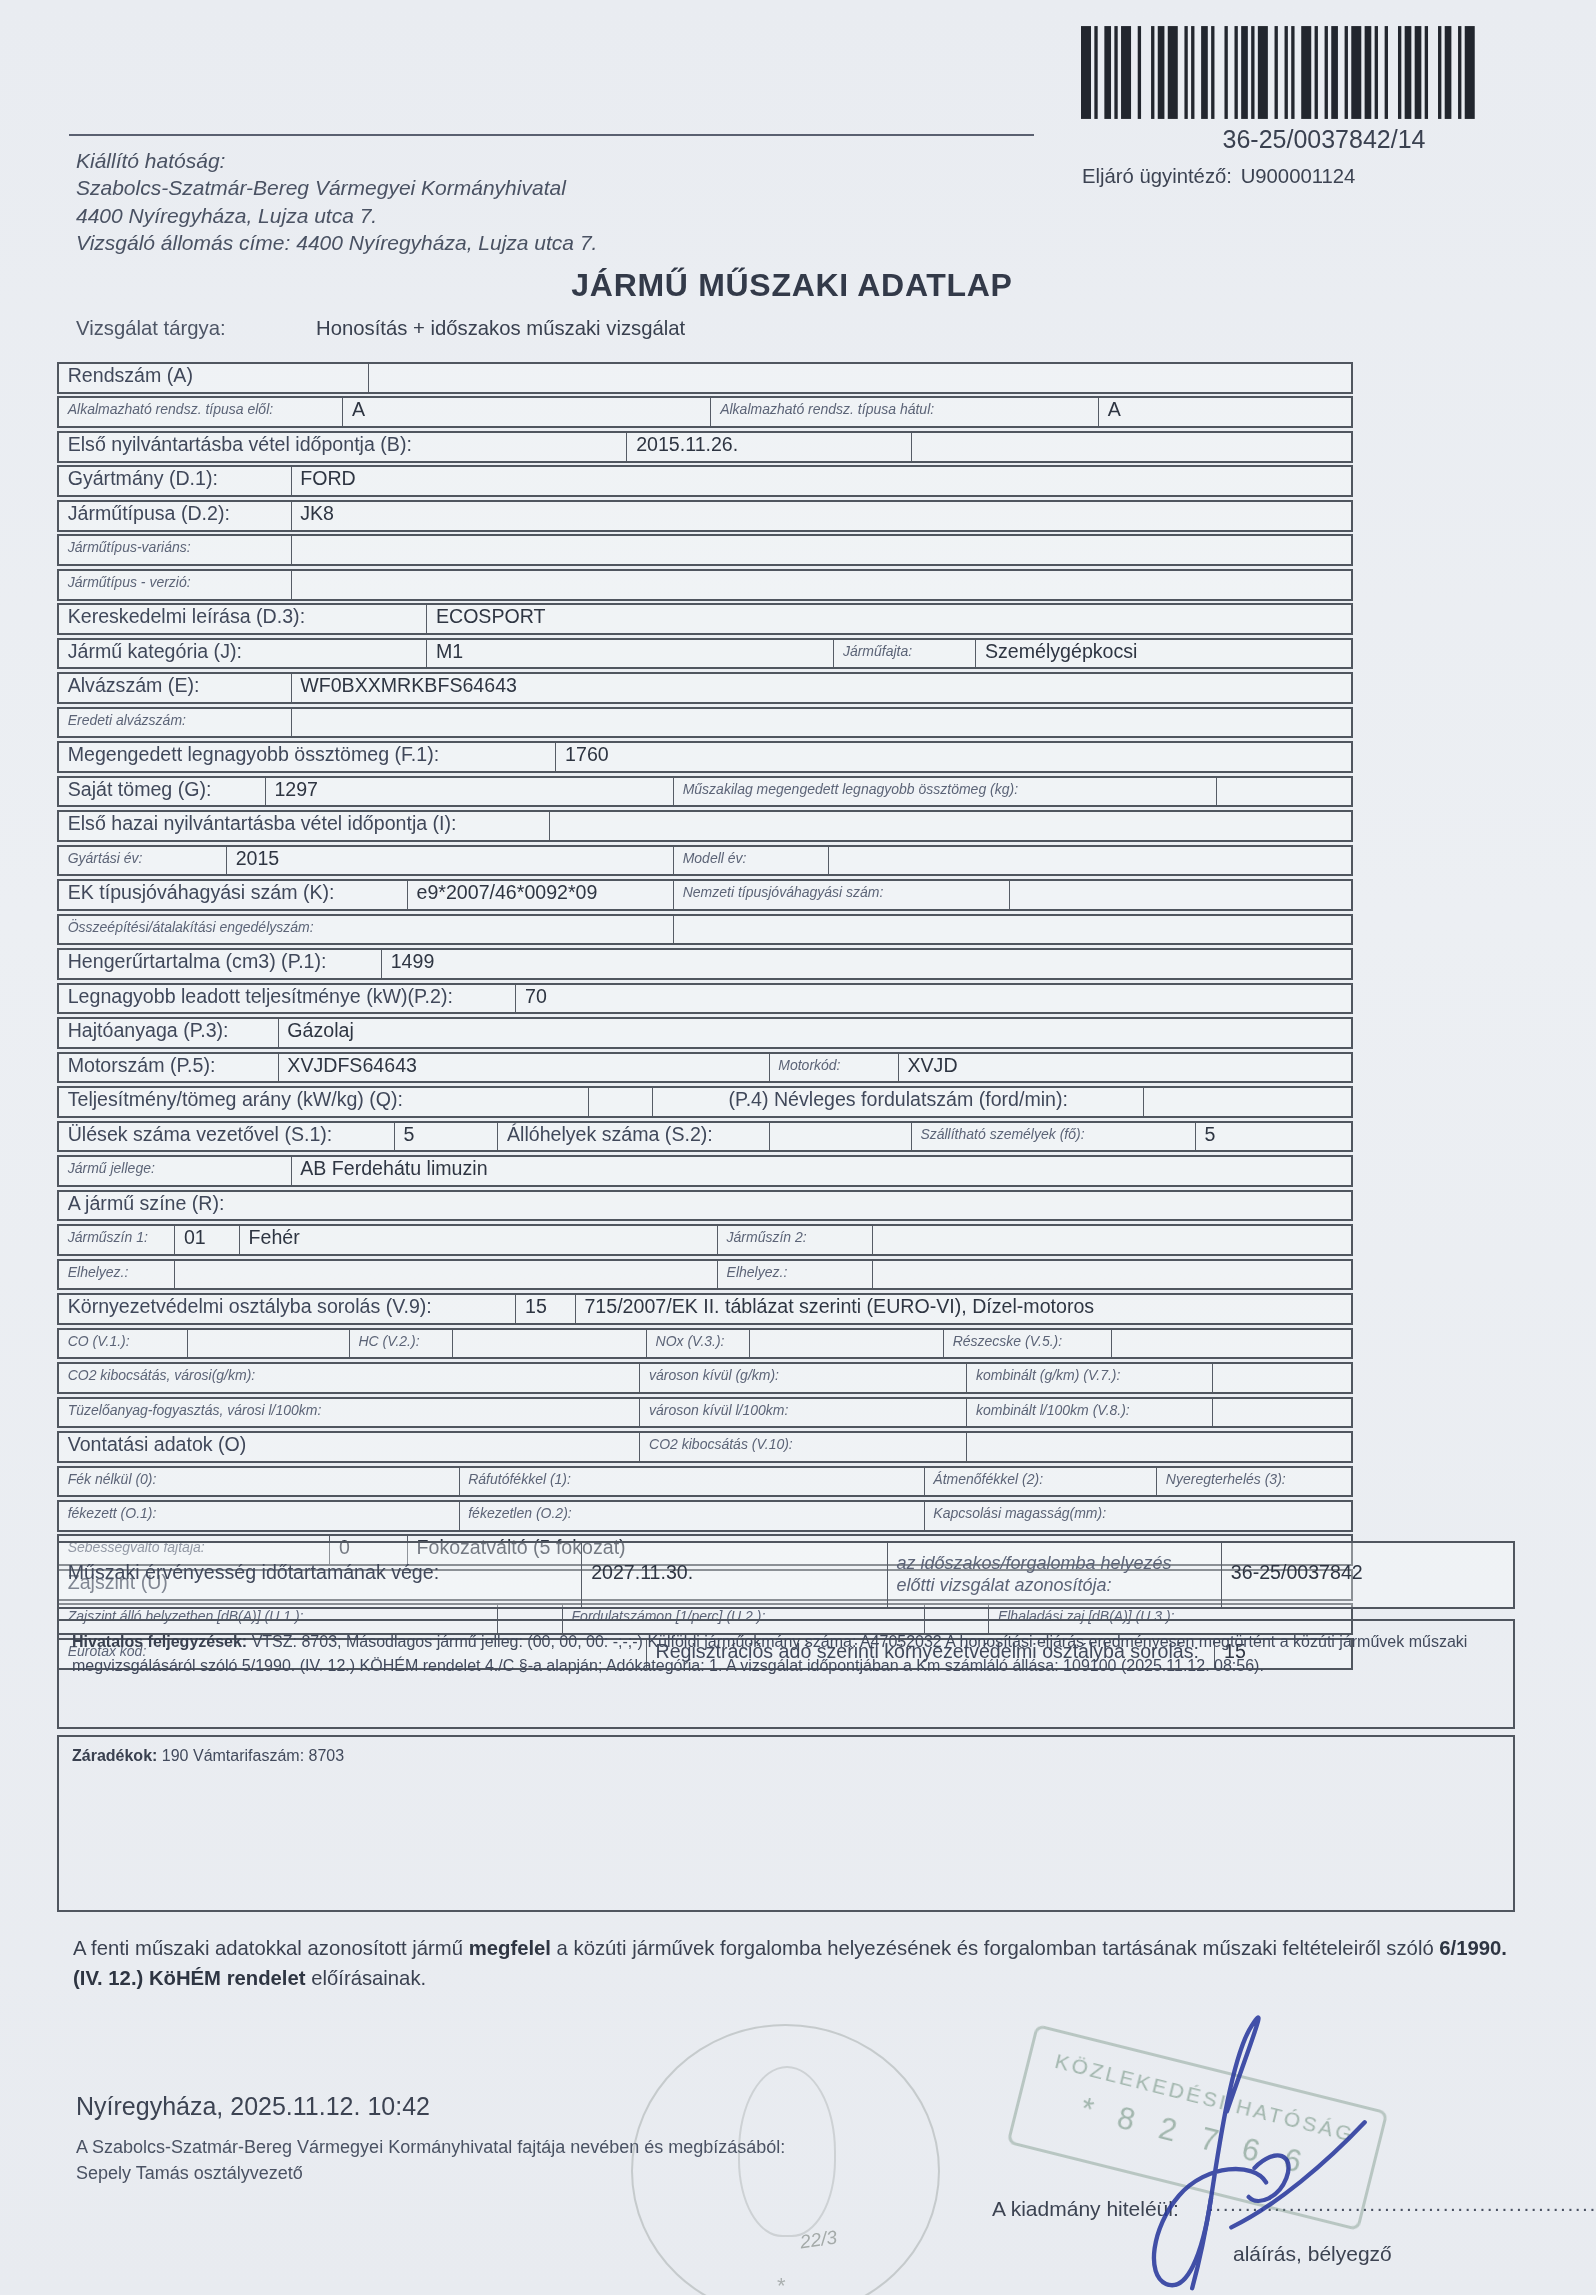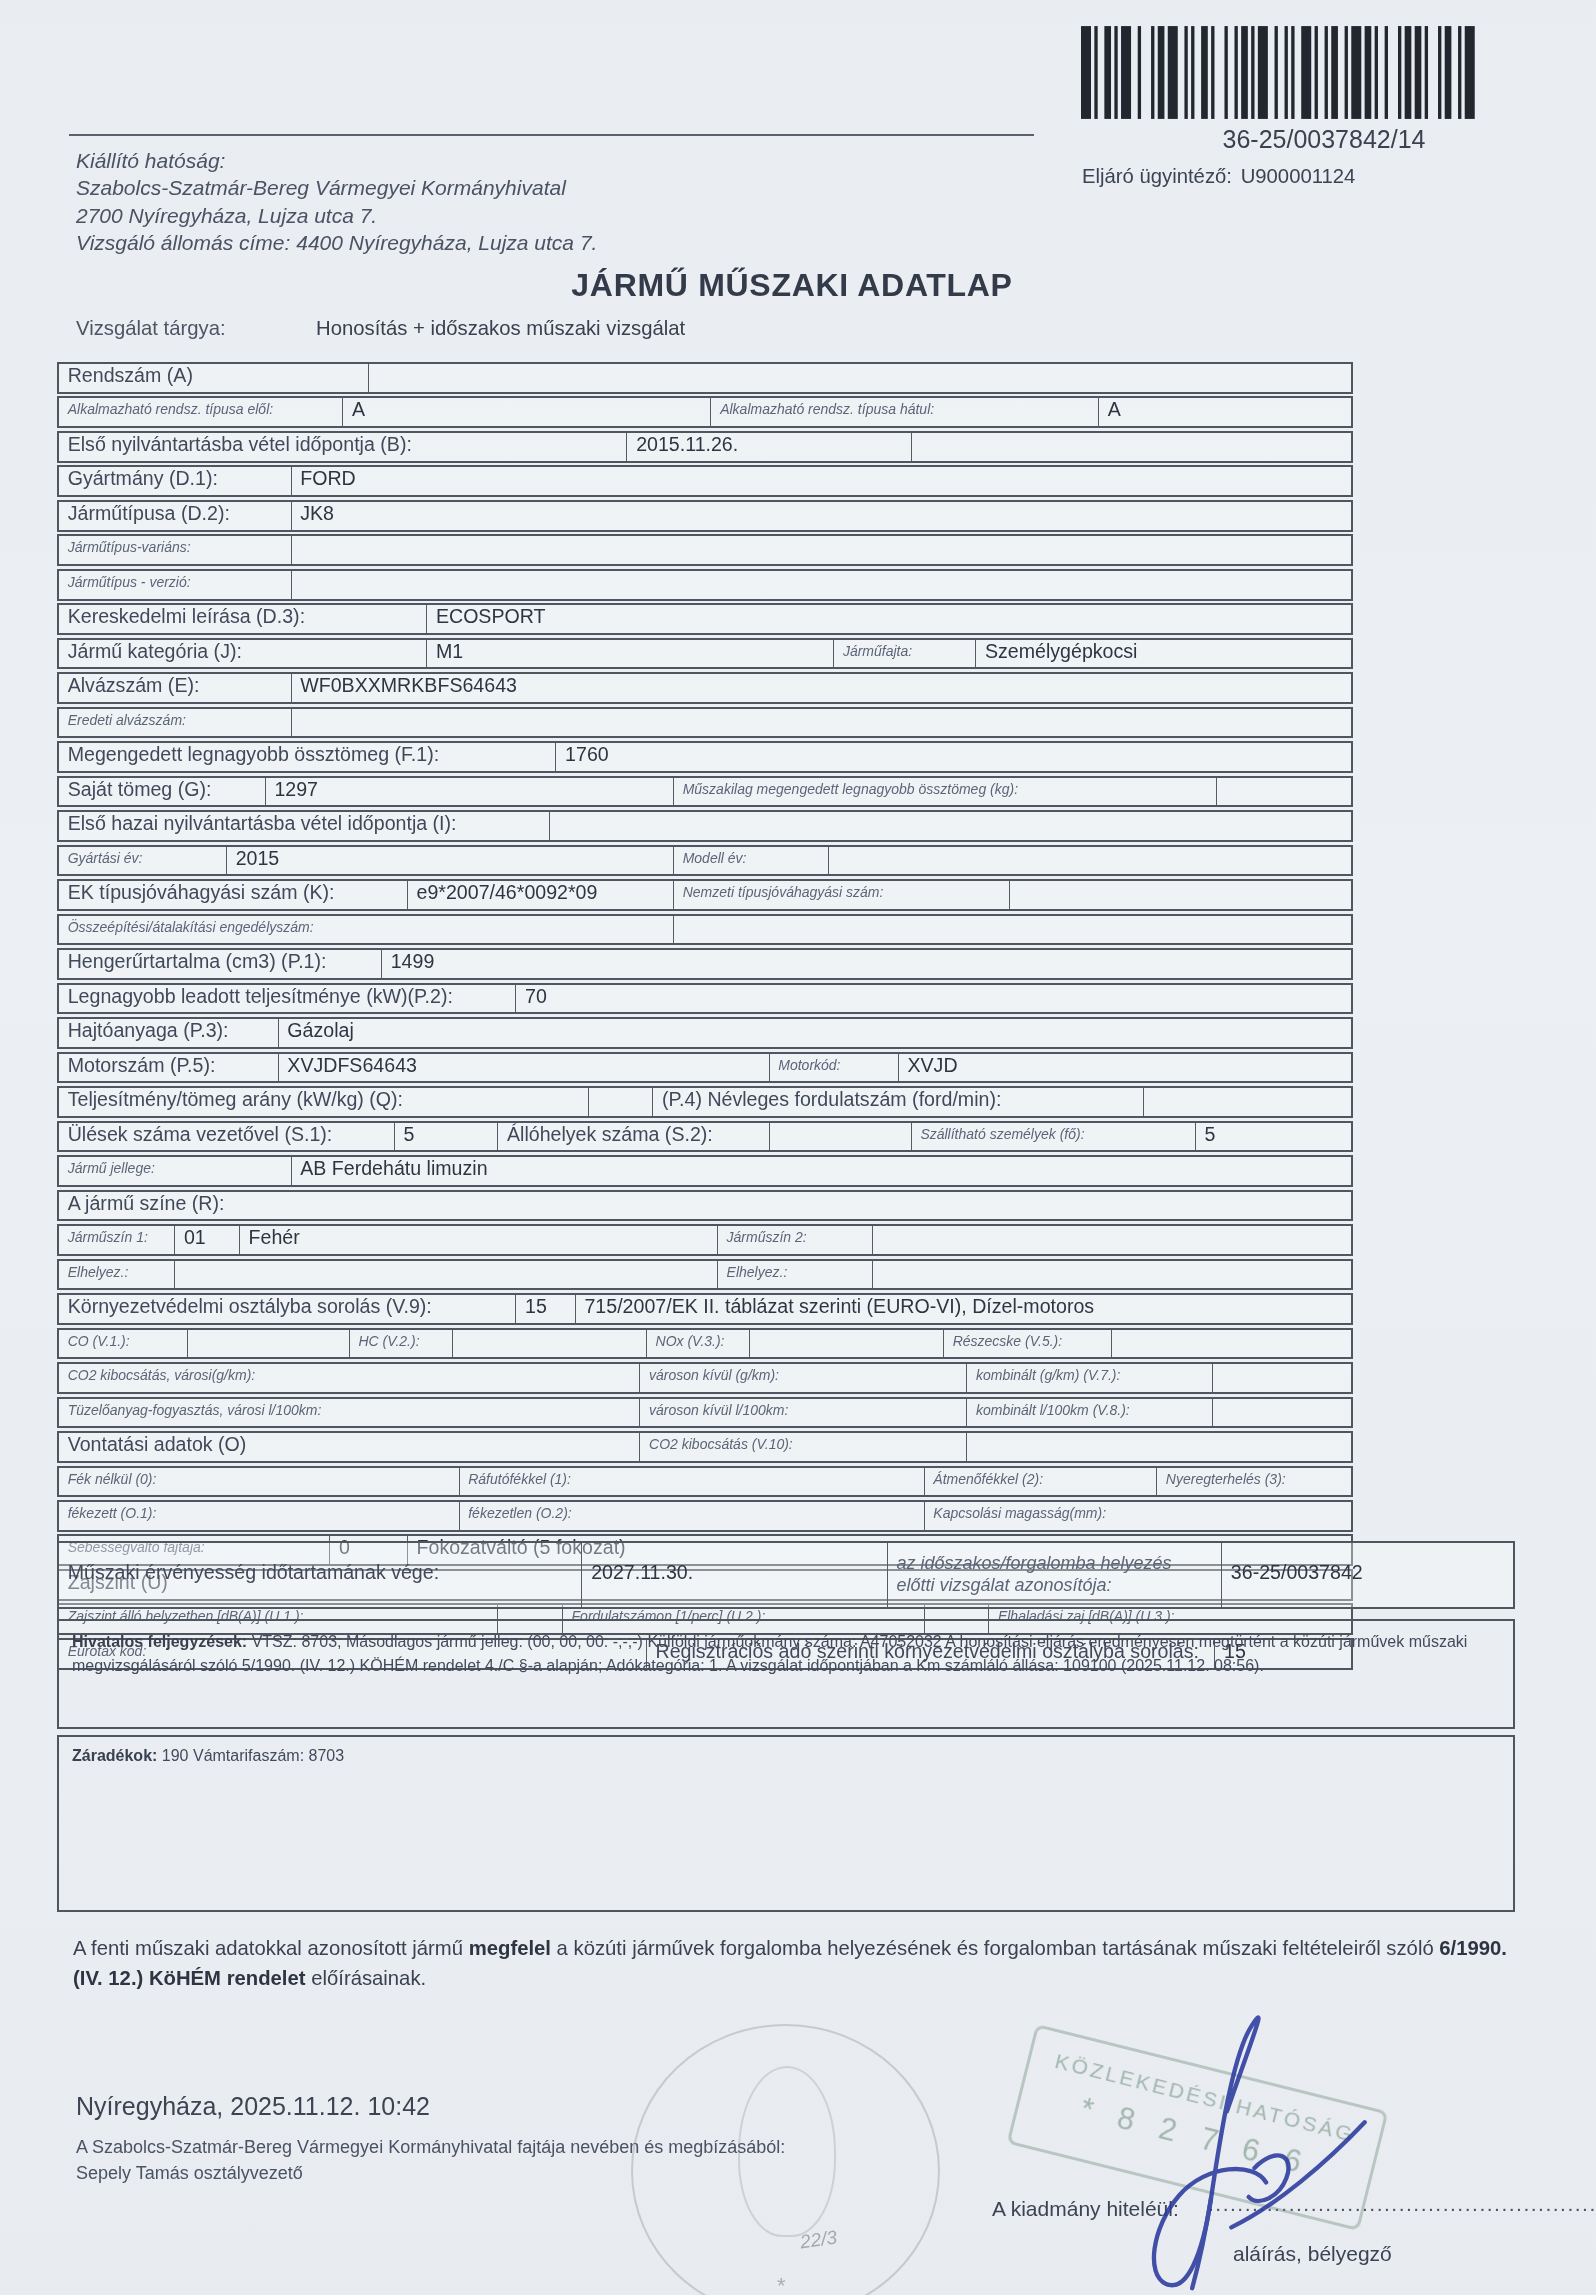--- a/index.html
+++ b/index.html
@@ -66,21 +66,21 @@
   .sig-svg{position:absolute;left:1037px;top:1988px;}
 </style>
 </head>
 <body>
 
 <div class="page">
 
   <div class="topline"></div>
   <div class="hdr-it" style="top:149px">Kiállító hatóság:</div>
   <div class="hdr-it" style="top:176px">Szabolcs-Szatmár-Bereg Vármegyei Kormányhivatal</div>
-  <div class="hdr-it" style="top:204px">2700 Nyíregyháza, Lujza utca 7.</div>
+  <div class="hdr-it" style="top:204px">4400 Nyíregyháza, Lujza utca 7.</div>
   <div class="hdr-it" style="top:231px">Vizsgáló állomás címe: 4400 Nyíregyháza, Lujza utca 7.</div>
 
   <div class="barcode-wrap">
     <svg id="barcode-svg" width="486" height="93" viewBox="0 0 670 128">
         <rect x="0.0" y="0" width="13.8" height="128" fill="#22262e"></rect>
         <rect x="18.4" y="0" width="4.6" height="128" fill="#22262e"></rect>
         <rect x="32.2" y="0" width="9.2" height="128" fill="#22262e"></rect>
         <rect x="46.0" y="0" width="4.6" height="128" fill="#22262e"></rect>
         <rect x="55.2" y="0" width="13.8" height="128" fill="#22262e"></rect>
         <rect x="78.2" y="0" width="4.6" height="128" fill="#22262e"></rect>
@@ -221,21 +221,21 @@
       </div>
       <div class="row">
         <div class="cell l" style="flex: 0 0 17%;">Motorszám (P.5):</div>
         <div class="cell v" style="flex: 0 0 38%;">XVJDFS64643</div>
         <div class="cell i" style="flex: 0 0 10%;">Motorkód:</div>
         <div class="cell v" style="flex: 0 0 35%;">XVJD</div>
       </div>
       <div class="row">
         <div class="cell l" style="flex: 0 0 41%;">Teljesítmény/tömeg arány (kW/kg) (Q):</div>
         <div class="cell v" style="flex: 0 0 5%;"></div>
-        <div class="cell l" style="flex: 0 0 38%;">(P.4) Névleges fordulatszám (ford/min):</div>
+        <div class="cell l" style="flex: 0 0 38%; text-align: center;">(P.4) Névleges fordulatszám (ford/min):</div>
         <div class="cell v" style="flex: 0 0 16%;"></div>
       </div>
       <div class="row">
         <div class="cell l" style="flex: 0 0 26%;">Ülések száma vezetővel (S.1):</div>
         <div class="cell v" style="flex: 0 0 8%;">5</div>
         <div class="cell l" style="flex: 0 0 21%;">Állóhelyek száma (S.2):</div>
         <div class="cell v" style="flex: 0 0 11%;"></div>
         <div class="cell i" style="flex: 0 0 22%;">Szállítható személyek (fő):</div>
         <div class="cell v" style="flex: 0 0 12%;">5</div>
       </div>

